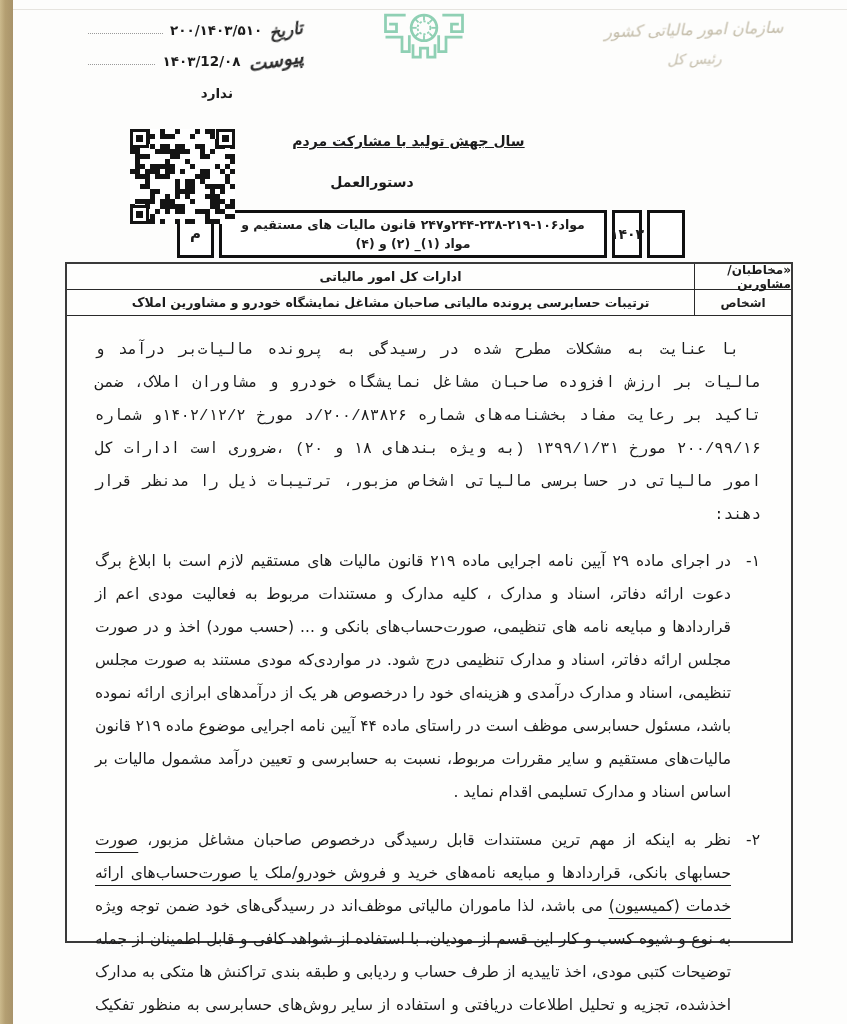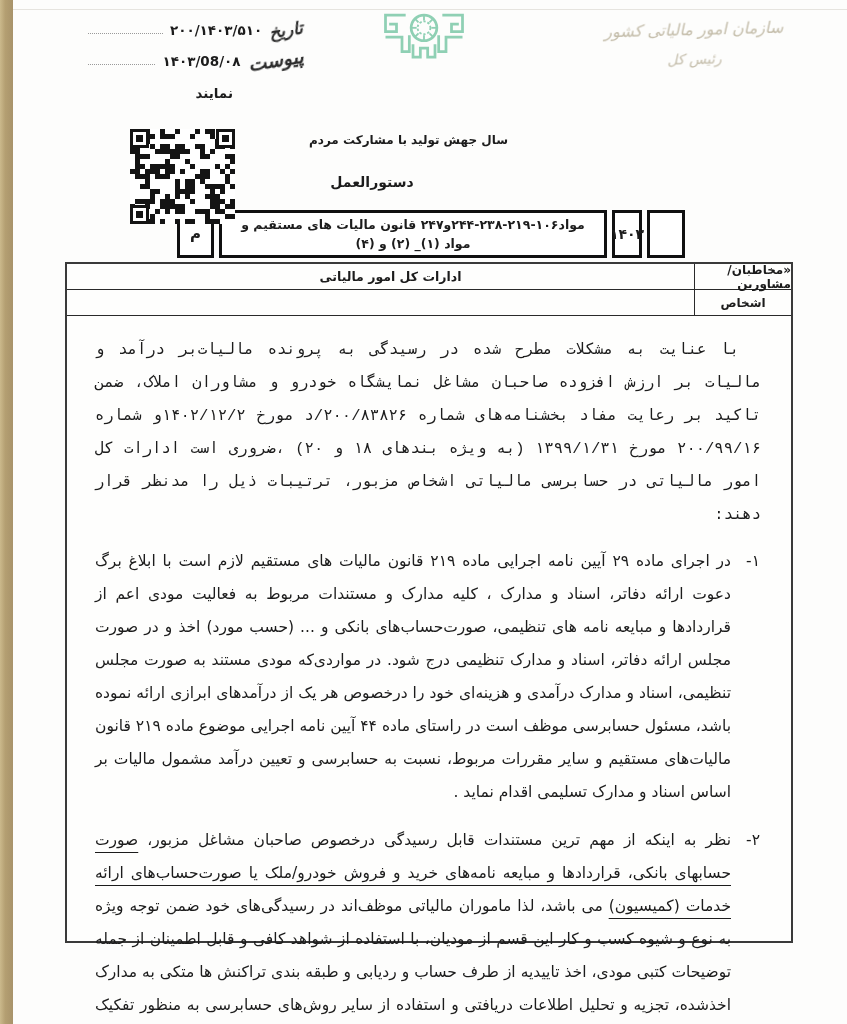--- a/index.html
+++ b/index.html
@@ -28,21 +28,21 @@
   
   .meta-block { position:absolute; top:20px; left:88px; width:215px; direction:rtl; }
   .meta-row { display:flex; direction:rtl; align-items:flex-end; gap:7px; margin-bottom:9px; }
   .meta-label { font-size:17px; font-style:italic; color:#2b2b2b;
     transform:rotate(-9deg); font-weight:bold; filter:blur(.2px); }
   .meta-value { font-weight:bold; font-size:13.5px; letter-spacing:.5px; padding-bottom:2px; }
   .meta-line { flex:1; border-bottom:1px dotted #9a9a9a; height:1px; margin-bottom:6px; }
   .meta-none { font-weight:bold; font-size:13.5px; margin:14px 70px 0 0; text-align:right; }
 
   .slogan { position:absolute; top:133px; left:0; width:817px; text-align:center;
-    font-weight:bold; font-size:12px; direction:rtl; }
+    font-weight:bold; font-size:14px; direction:rtl;text-decoration:underline; }
   .doctype { position:absolute; top:174px; left:0; width:744px; text-align:center;
     font-weight:bold; font-size:14px; direction:rtl; }
 
   
   .qr { position:absolute; top:129px; left:130px; width:105px; height:95px;
     background:#fff; z-index:5; }
   .qr-grid { position:absolute; inset:0; display:grid;
     grid-template-columns:repeat(21,1fr); grid-template-rows:repeat(19,1fr); }
   .qr-grid i { display:block; }
   .qr-grid i.b { background:#141414; }
@@ -109,24 +109,24 @@
 </svg>
 
 <div class="meta-block">
   <div class="meta-row">
     <span class="meta-label">تاریخ</span>
     <span class="meta-value">۲۰۰/۱۴۰۳/۵۱۰</span>
     <span class="meta-line"></span>
   </div>
   <div class="meta-row">
     <span class="meta-label" style="font-size:19px">پیوست</span>
-    <span class="meta-value">۱۴۰۳/08/۰۸</span>
+    <span class="meta-value">۱۴۰۳/12/۰۸</span>
     <span class="meta-line"></span>
   </div>
-  <div class="meta-none">نمایند</div>
+  <div class="meta-none">ندارد</div>
 </div>
 
 <div class="slogan">سال جهش تولید با مشارکت مردم</div>
 <div class="doctype">دستورالعمل</div>
 
 <div class="qr">
   <div class="qr-grid" id="qr-grid">
       <i class=""></i>
       <i class="b"></i>
       <i class="b"></i>
@@ -541,20 +541,21 @@
   <div class="cls-cell cls-type">م</div>
 </div>
 
 <div class="main-box">
   <div class="info-row">
     <div class="info-label">«مخاطبان/ مشاورین</div>
     <div class="info-value">ادارات کل امور مالیاتی</div>
   </div>
   <div class="info-row">
     <div class="info-label">اشخاص</div>
+    <div class="info-value">ترتیبات حسابرسی پرونده مالیاتی صاحبان مشاغل نمایشگاه خودرو و مشاورین املاک</div>
   </div>
 
   <div class="body-content">
     <p class="intro">با عنایت به مشکلات مطرح شده در رسیدگی به پرونده مالیات‌بر درآمد و مالیات بر ارزش افزوده صاحبان مشاغل نمایشگاه خودرو و مشاوران املاک، ضمن تاکید بر رعایت مفاد بخشنامه‌های شماره ۲۰۰/۸۳۸۲۶/د مورخ ۱۴۰۲/۱۲/۲و شماره ۲۰۰/۹۹/۱۶ مورخ ۱۳۹۹/۱/۳۱ (به ویژه بندهای ۱۸ و ۲۰) ،ضروری است ادارات کل امور مالیاتی در حسابرسی مالیاتی اشخاص مزبور، ترتیبات ذیل را مدنظر قرار دهند:</p>
     <div class="item">
       <span class="num">۱-</span>
       <span>در اجرای ماده ۲۹ آیین نامه اجرایی ماده ۲۱۹ قانون مالیات های مستقیم لازم است با ابلاغ برگ دعوت ارائه دفاتر، اسناد و مدارک ، کلیه مدارک و مستندات مربوط به فعالیت مودی اعم از قراردادها و مبایعه نامه های تنظیمی، صورت‌حساب‌های بانکی و ... (حسب مورد) اخذ و در صورت مجلس ارائه دفاتر، اسناد و مدارک تنظیمی درج شود. در مواردی‌که مودی مستند به صورت مجلس تنظیمی، اسناد و مدارک درآمدی و هزینه‌ای خود را درخصوص هر یک از درآمدهای ابرازی ارائه نموده باشد، مسئول حسابرسی موظف است در راستای ماده ۴۴ آیین نامه اجرایی موضوع ماده ۲۱۹ قانون مالیات‌های مستقیم و سایر مقررات مربوط، نسبت به حسابرسی و تعیین درآمد مشمول مالیات بر اساس اسناد و مدارک تسلیمی اقدام نماید .</span>
     </div>
     <div class="item">
       <span class="num">۲-</span>

